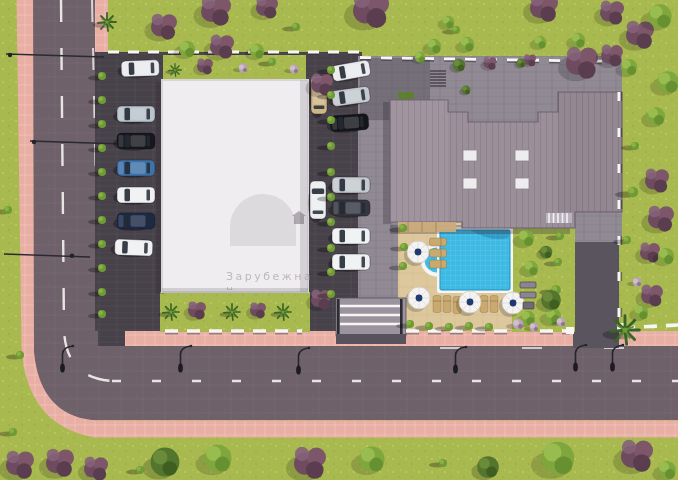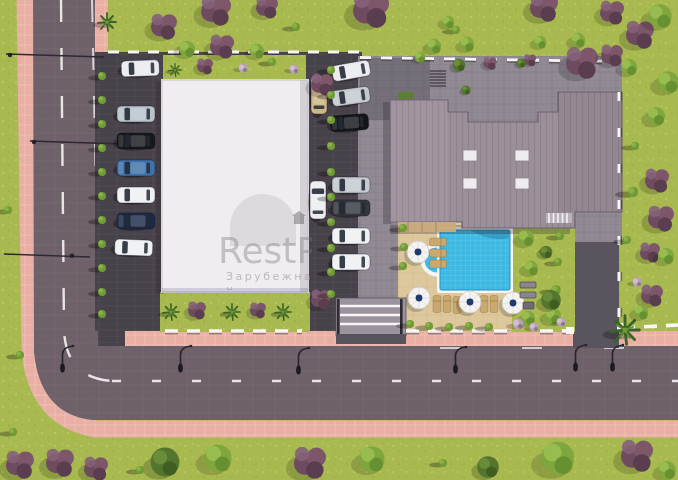--- a/index.html
+++ b/index.html
@@ -396,16 +396,15 @@
       <use href="#bsh" transform="translate(331,272)"></use>
           <use href="#bsh" transform="translate(331,294)"></use>
     </g>
   </g>
 </svg>
 
 <div class="watermark">
   <div class="wm-dome">
     <div class="wm-house"></div>
   </div>
-  <div class="wm-title">RestP</div>
   <div class="wm-subtitle">Зарубежная н</div>
 </div>
 </div>
 
 </body></html>

